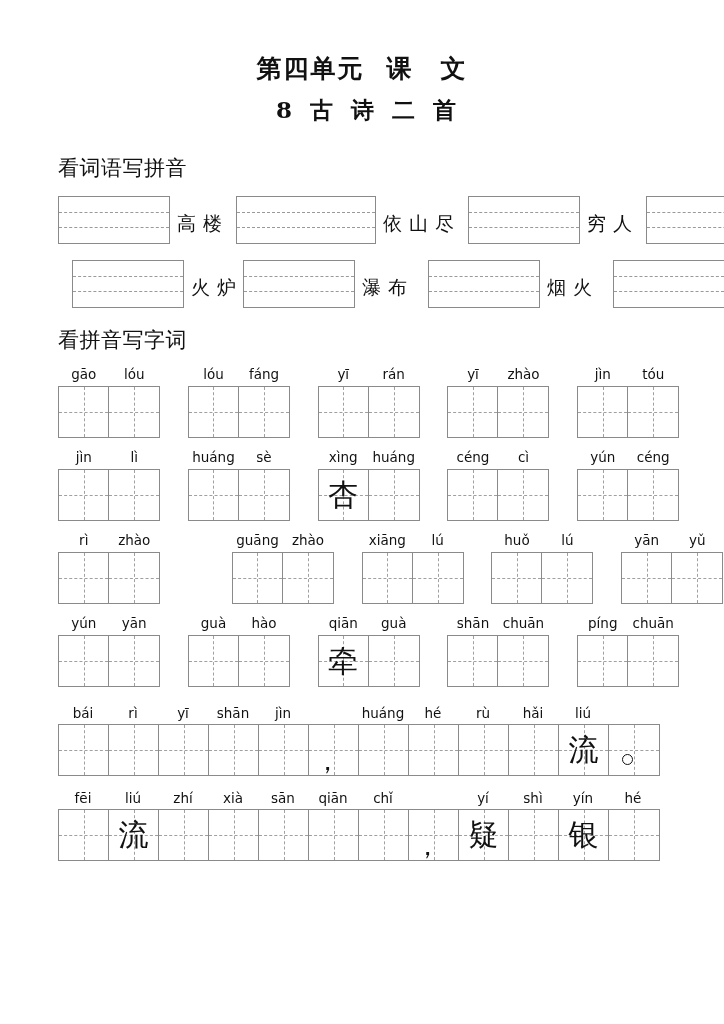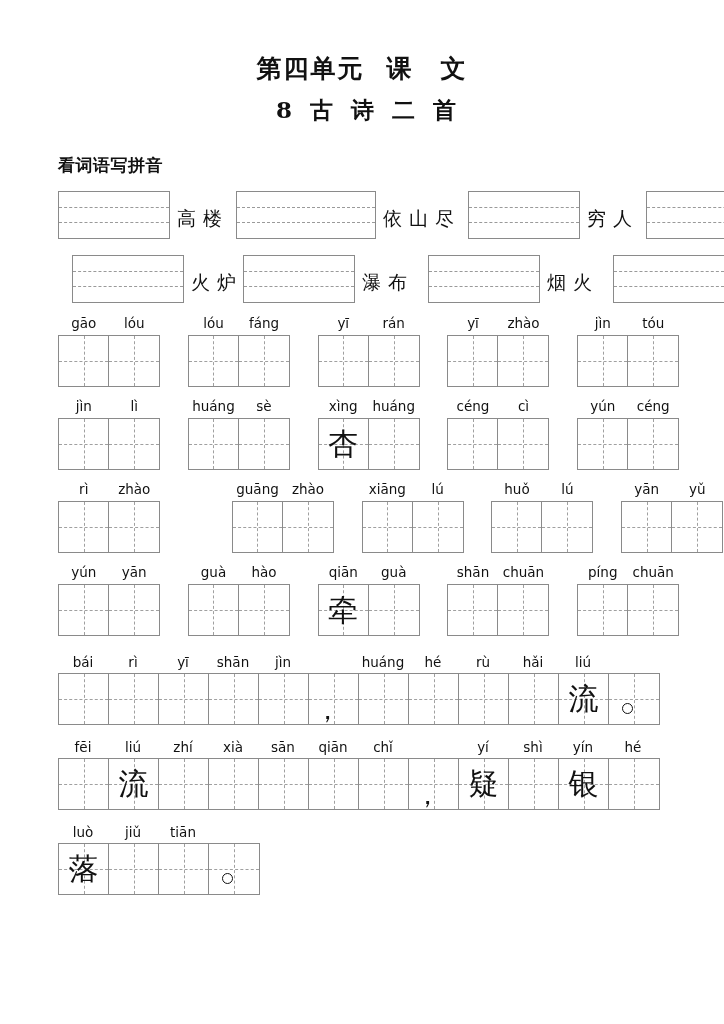--- a/index.html
+++ b/index.html
@@ -42,22 +42,22 @@
     font-size: 23px;
     font-weight: 700;
     letter-spacing: 5px;
     color: #111;
     padding-left: 13px;
   }
 
   
   .section-head {
     font-family: "DejaVu Sans", "Liberation Sans", sans-serif;
-    font-size: 17px;
-    font-weight: 700;
+    font-size: 21px;
+    font-weight: 400;
     letter-spacing: 0.5px;
     color: #111;
     margin-left: 58px;
   }
 
   
   .s1-row {
     display: flex;
     align-items: flex-end;
     margin-left: 58px;
@@ -273,20 +273,21 @@
         <div class="s1-item" style="margin-left: 14px;">
           <div class="ruled-box" style="width: 112px;">
             <div class="dash d1"></div>
             <div class="dash d2"></div>
           </div>
           <div class="word-label">遥远</div>
         </div>
       </div>
     </div>
 
+  <div class="section-head" style="margin-top:18px;">看拼音写字词</div>
 
   <div id="section2-rows">
       <div class="s2-row" style="margin-top: 12px;">
         <div class="s2-item">
           <div class="pinyin-line" style="width: 101px;">
             <span>gāo</span>
             <span>lóu</span>
           </div>
           <div class="grid-strip">
             <div class="cell"></div>
@@ -564,33 +565,15 @@
           <div class="cell">
             <span class="glyph">疑</span>
           </div>
           <div class="cell"></div>
           <div class="cell">
             <span class="glyph">银</span>
           </div>
           <div class="cell"></div>
         </div>
       </div>
-      <div class="poem-row" style="margin-top: 14px;">
-        <div class="poem-pinyin">
-          <span>luò</span>
-          <span>jiǔ</span>
-          <span>tiān</span>
-          <span></span>
-        </div>
-        <div class="grid-strip" style="width: 202px;">
-          <div class="cell">
-            <span class="glyph">落</span>
-          </div>
-          <div class="cell"></div>
-          <div class="cell"></div>
-          <div class="cell">
-            <span class="circ"></span>
-          </div>
-        </div>
-      </div>
     </div>
 
 </div>
 
 </body></html>

